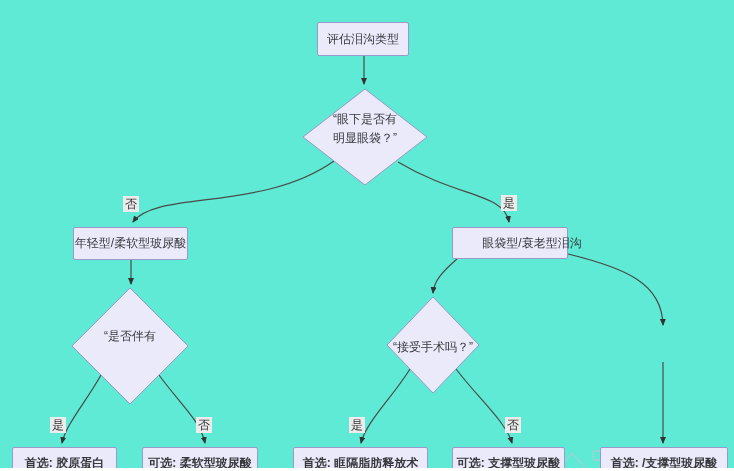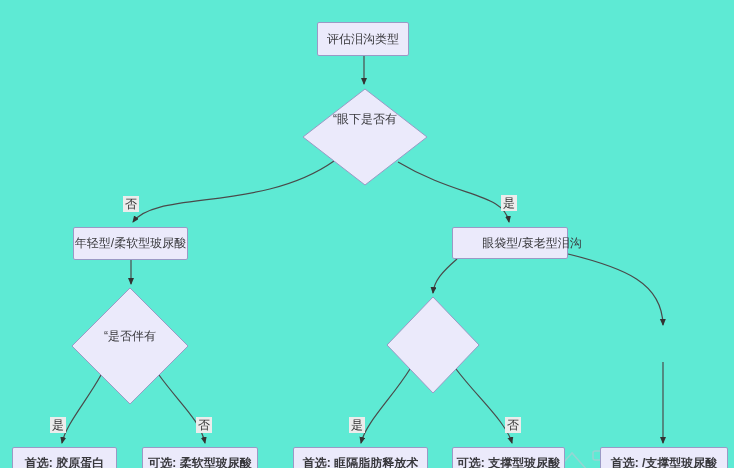--- a/index.html
+++ b/index.html
@@ -86,26 +86,28 @@
   <div class="node result" style="left:142px;top:447px;width:116px;height:32px;">可选: 柔软型玻尿酸</div>
 
   <div class="node result" style="left:293px;top:447px;width:135px;height:32px;">首选: 眶隔脂肪释放术</div>
 
   <div class="node result" style="left:452px;top:447px;width:113px;height:32px;">可选: 支撑型玻尿酸</div>
 
   <div class="node result" style="left:600px;top:447px;width:128px;height:32px;">首选: /支撑型玻尿酸</div>
 
   <div class="dtext" style="left:295px;top:110px;width:140px;">
     <span>“眼下是否有</span>
+    <span>明显眼袋？”</span>
   </div>
 
   <div class="dtext" style="left:60px;top:327px;width:140px;">
     <span>“是否伴有</span>
   </div>
 
+  <div class="dtext" style="left:363px;top:338px;width:140px;">“接受手术吗？”</div>
 
   <div class="elabel" style="left:131px;top:204px;">否</div>
   <div class="elabel" style="left:509px;top:203px;">是</div>
   <div class="elabel" style="left:58px;top:425px;">是</div>
   <div class="elabel" style="left:204px;top:425px;">否</div>
   <div class="elabel" style="left:357px;top:425px;">是</div>
   <div class="elabel" style="left:513px;top:425px;">否</div>
 
 </div>
 

